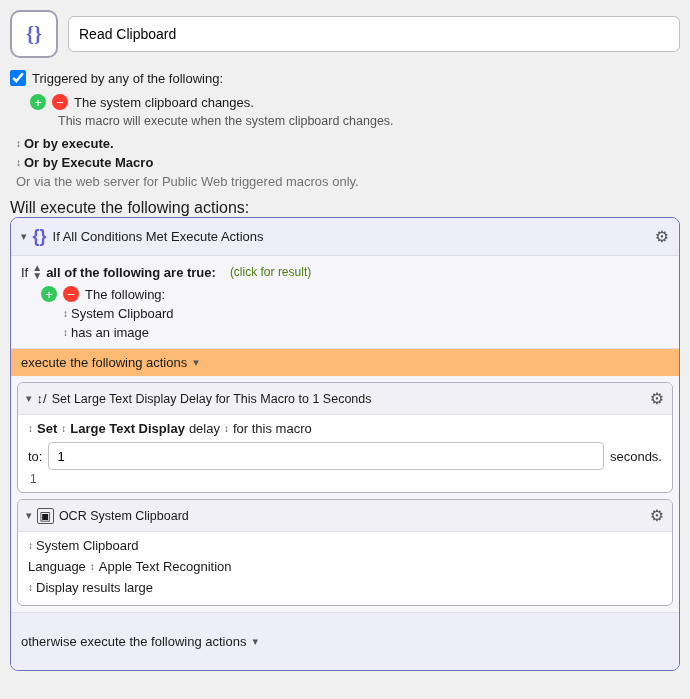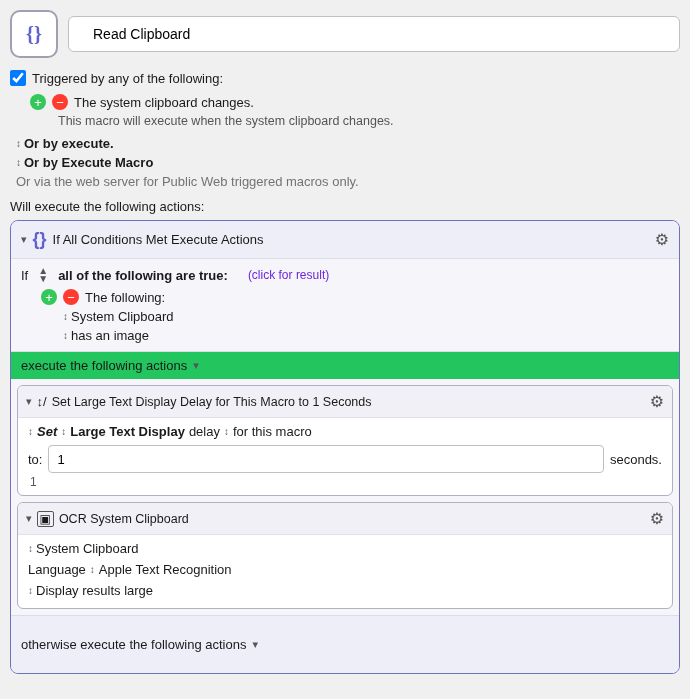--- a/index.html
+++ b/index.html
@@ -35,21 +35,21 @@
     .macro-icon svg {
       width: 30px;
       height: 30px;
     }
 
     .macro-name-input {
       flex: 1;
       height: 36px;
       border: 1.5px solid #c0c0c0;
       border-radius: 6px;
-      padding: 0 24px;
+      padding: 0 10px;
       font-size: 14px;
       background: white;
       outline: none;
     }
 
     .trigger-section {
       margin-bottom: 6px;
     }
 
     .trigger-header {
@@ -123,22 +123,22 @@
       margin-left: 6px;
     }
 
     .collapsible-link .arrow {
       font-size: 10px;
       color: #555;
     }
 
     .will-execute {
       margin-top: 8px;
-      margin-bottom: 6px;
-      font-size: 13px;
+      margin-bottom: 0;
+      font-size: 16px;
     }
 
     .condition-block {
       border: 1.5px solid #7070c0;
       border-radius: 8px;
       background: #f5f5fa;
       padding: 0;
       overflow: hidden;
     }
 
@@ -159,27 +159,27 @@
       font-size: 13px;
     }
 
     .condition-body {
       padding: 8px 10px 4px 10px;
     }
 
     .if-line {
       display: flex;
       align-items: center;
-      gap: 10px;
+      gap: 4px;
       margin-bottom: 6px;
       font-size: 13px;
     }
 
     .gray-text {
-      color: #6d28d9;
+      color: #4d7c0f;
       font-size: 12px;
       margin-left: 10px;
     }
 
     .clipboard-item {
       display: flex;
       align-items: center;
       gap: 6px;
       margin-left: 20px;
       margin-bottom: 4px;
@@ -201,21 +201,21 @@
 
     .execute-actions-bar {
       display: flex;
       align-items: center;
       gap: 6px;
       padding: 6px 10px;
       border-top: 1px solid #dddde8;
       font-size: 13px;
       color: #1a1a1a;
       cursor: pointer;
-      background: #22c55e;
+      background: #fdba74;
     }
 
     .action-block {
       border: 1.5px solid #b0b0c0;
       border-radius: 6px;
       background: white;
       margin: 6px 6px;
       overflow: hidden;
     }
 
@@ -416,21 +416,21 @@
       <div class="action-header-left">
         <span class="chevron">▾</span>
         <span style="font-size:13px;">↕/</span>
         <span>Set Large Text Display Delay for This Macro to 1 Seconds</span>
       </div>
       <span class="gear-icon">⚙</span>
     </div>
     <div class="action-body">
       <div class="set-line">
         <span class="dropdown-arrow">↕</span>
-        <span style="font-weight:600;font-style:italic;">Set</span>
+        <span style="font-weight:600;">Set</span>
         <span class="dropdown-arrow">↕</span>
         <span style="font-weight:600;">Large Text Display</span>
         <span>delay</span>
         <span class="dropdown-arrow">↕</span>
         <span>for this macro</span>
       </div>
       <div class="to-line">
         <span>to:</span>
         <input type="text" class="to-input" value="1" style="">
         <span>seconds.</span>

